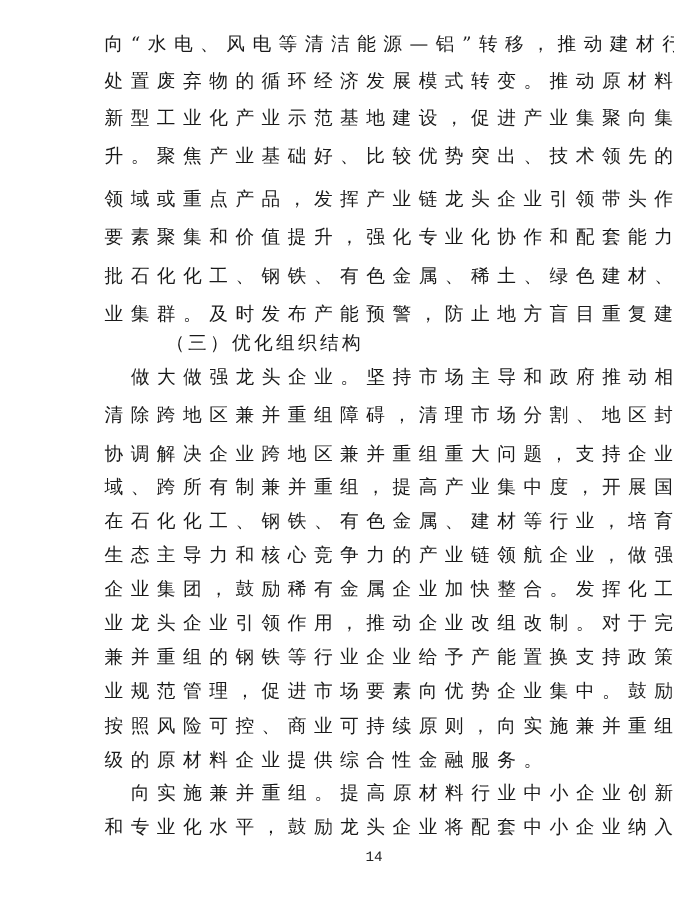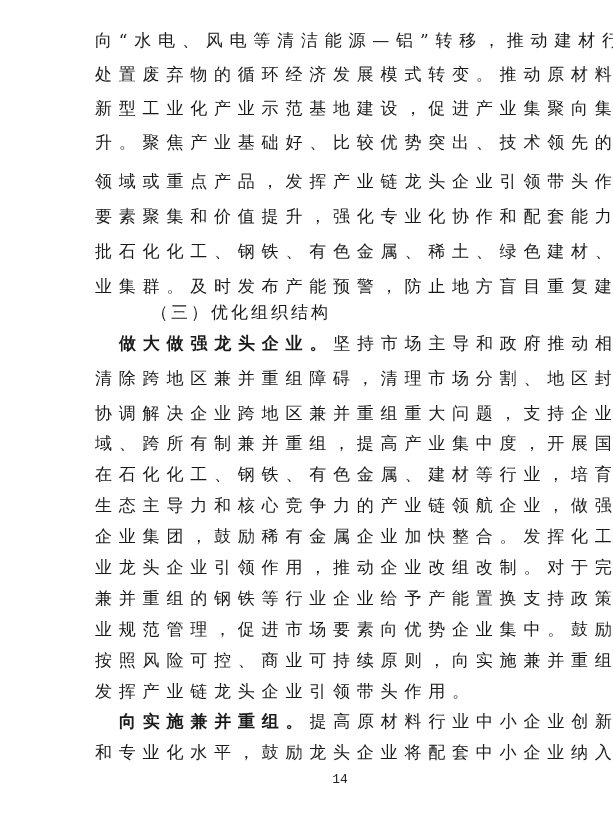--- a/index.html
+++ b/index.html
@@ -3,21 +3,21 @@
   <meta charset="utf-8">
   <style>
     html, body { margin: 0; padding: 0; background: #ffffff; }
     body { width: 613px; height: 828px; position: relative; overflow: hidden;
       font-family: "DejaVu Serif", "Liberation Serif", serif; color: #1a1a1a; }
     .page { position: absolute; left: 0; top: 0; width: 613px; height: 828px; background: #fff; }
     .line { position: absolute; left: 95px; width: 440px; height: 34px; line-height: 34px;
       font-size: 17px; letter-spacing: 6.8px; white-space: nowrap; }
     .line.indent { left: 119px; }
     .line.heading { left: 119px; letter-spacing: 3px; margin-left: 32px; }
-    .bold { font-weight: bold; }
+    .bold { font-weight: normal; }
     .page-number { position: absolute; left: 0; width: 592px; top: 772px; text-align: center;
       font-family: Liberation Mono, monospace; font-size: 13px; color: #222; margin-left: 44px; }
   </style>
 </head>
 <body>
 
 <div class="page">
 
   <div class="line" style="top:23px">向“水电、风电等清洁能源—铝”转移，推动建材行业向协同</div>
   <div class="line" style="top:57px">处置废弃物的循环经济发展模式转变。推动原材料领域国家</div>
@@ -34,19 +34,19 @@
   <div class="line" style="top:361px">清除跨地区兼并重组障碍，清理市场分割、地区封锁等限制，</div>
   <div class="line" style="top:396px">协调解决企业跨地区兼并重组重大问题，支持企业加快跨区</div>
   <div class="line" style="top:426px">域、跨所有制兼并重组，提高产业集中度，开展国际化经营。</div>
   <div class="line" style="top:457px">在石化化工、钢铁、有色金属、建材等行业，培育一批具有</div>
   <div class="line" style="top:488px">生态主导力和核心竞争力的产业链领航企业，做强做大稀土</div>
   <div class="line" style="top:519px">企业集团，鼓励稀有金属企业加快整合。发挥化工、建材行</div>
   <div class="line" style="top:550px">业龙头企业引领作用，推动企业改组改制。对于完成实质性</div>
   <div class="line" style="top:581px">兼并重组的钢铁等行业企业给予产能置换支持政策。完善行</div>
   <div class="line" style="top:612px">业规范管理，促进市场要素向优势企业集中。鼓励金融机构</div>
   <div class="line" style="top:643px">按照风险可控、商业可持续原则，向实施兼并重组、转型升</div>
-  <div class="line" style="top:674px">发挥产业链龙头企业引领带头作用。</div>
+  <div class="line" style="top:674px">级的原材料企业提供综合性金融服务。</div>
 
   <div class="line indent" style="top:704px"><span class="bold">向实施兼并重组。</span><span>提高原材料行业中小企业创新能力</span></div>
   <div class="line" style="top:735px">和专业化水平，鼓励龙头企业将配套中小企业纳入共同的产</div>
 
   <div class="page-number">14</div>
 </div>
 
 </body></html>

